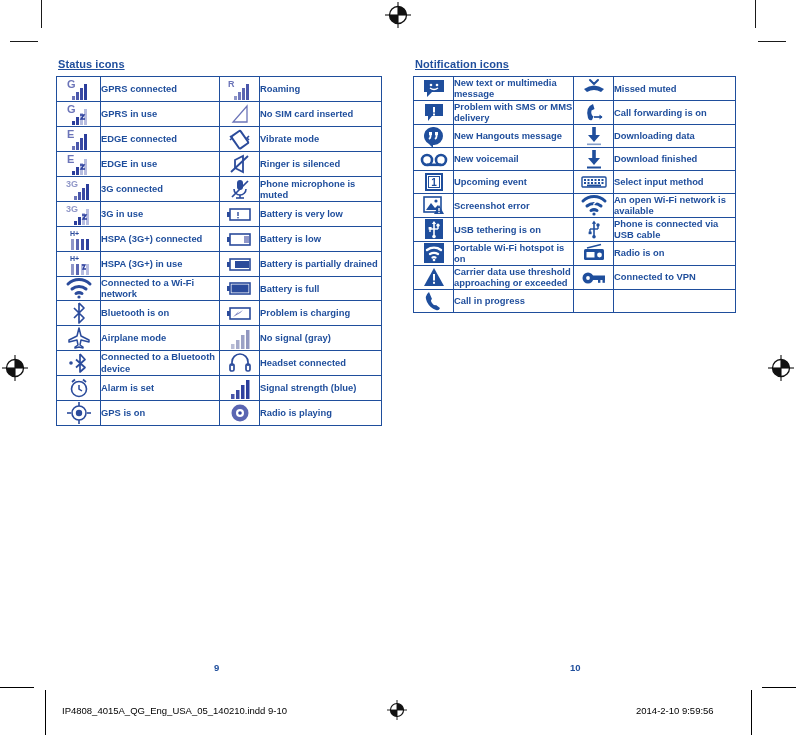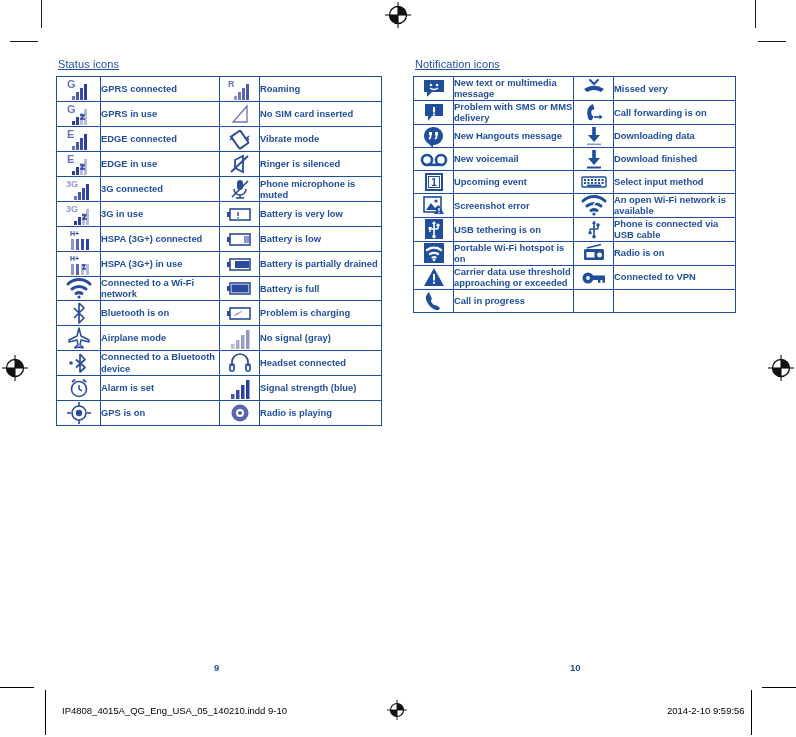--- a/index.html
+++ b/index.html
@@ -23,21 +23,21 @@
   .reg-mark {
     position: absolute;
     width: 26px;
     height: 26px;
   }
 
   .section-heading {
     position: absolute;
     top: 58px;
     font-size: 11px;
-    font-weight: normal;
+    font-weight: bold;
     color: #1f4e9c;
     text-decoration: underline;
     letter-spacing: 0.1px;
     white-space: nowrap;
   }
   .heading-left  { left: 58px; }
   .heading-right { left: 415px; text-align: right; }
 
   
   table.icon-table {
@@ -94,21 +94,21 @@
     height: 1px;
     background: #000;
   }
   .footer-text {
     position: absolute;
     font-size: 9.5px;
     color: #000;
     white-space: nowrap;
   }
   .footer-file { left: 62px;  top: 705px; }
-  .footer-date { left: 636px; top: 705px; margin-left: 31px; }
+  .footer-date { left: 636px; top: 705px; }
   .footer-vrule {
     position: absolute;
     width: 1px;
     background: #000;
   }
 </style>
 </head>
 <body>
 
 <div class="crop-mark" style="left:41px;  top:0;    width:1px; height:28px;"></div>
@@ -466,21 +466,21 @@
         <path d="M8 11 q4 3 8 0" fill="none" stroke="#fff" stroke-width="1.4"></path>
       </svg>
     </td>
     <td class="label-cell">New text or multimedia message</td>
     <td class="icon-cell">
       <svg class="ic" width="26" height="22" viewBox="0 0 26 22">
         <path d="M3 12 q10 -7 20 0 l-3 3 q-7 -4 -14 0 z" fill="#1f4e9c"></path>
         <path d="M9 3 l4 4 4 -4" fill="none" stroke="#1f4e9c" stroke-width="2" stroke-linecap="round" stroke-linejoin="round"></path>
       </svg>
     </td>
-    <td class="label-cell">Missed very</td>
+    <td class="label-cell">Missed muted</td>
   </tr>
 
   <tr>
     <td class="icon-cell">
       <svg class="ic" width="24" height="22" viewBox="0 0 24 22">
         <path d="M3 3 h18 v12 h-11 l-4 5 v-5 h-3 z" fill="#1f4e9c"></path>
         <rect x="11" y="6" width="2" height="5.5" fill="#fff"></rect>
         <rect x="11" y="12.5" width="2" height="2" fill="#fff"></rect>
       </svg>
     </td>

